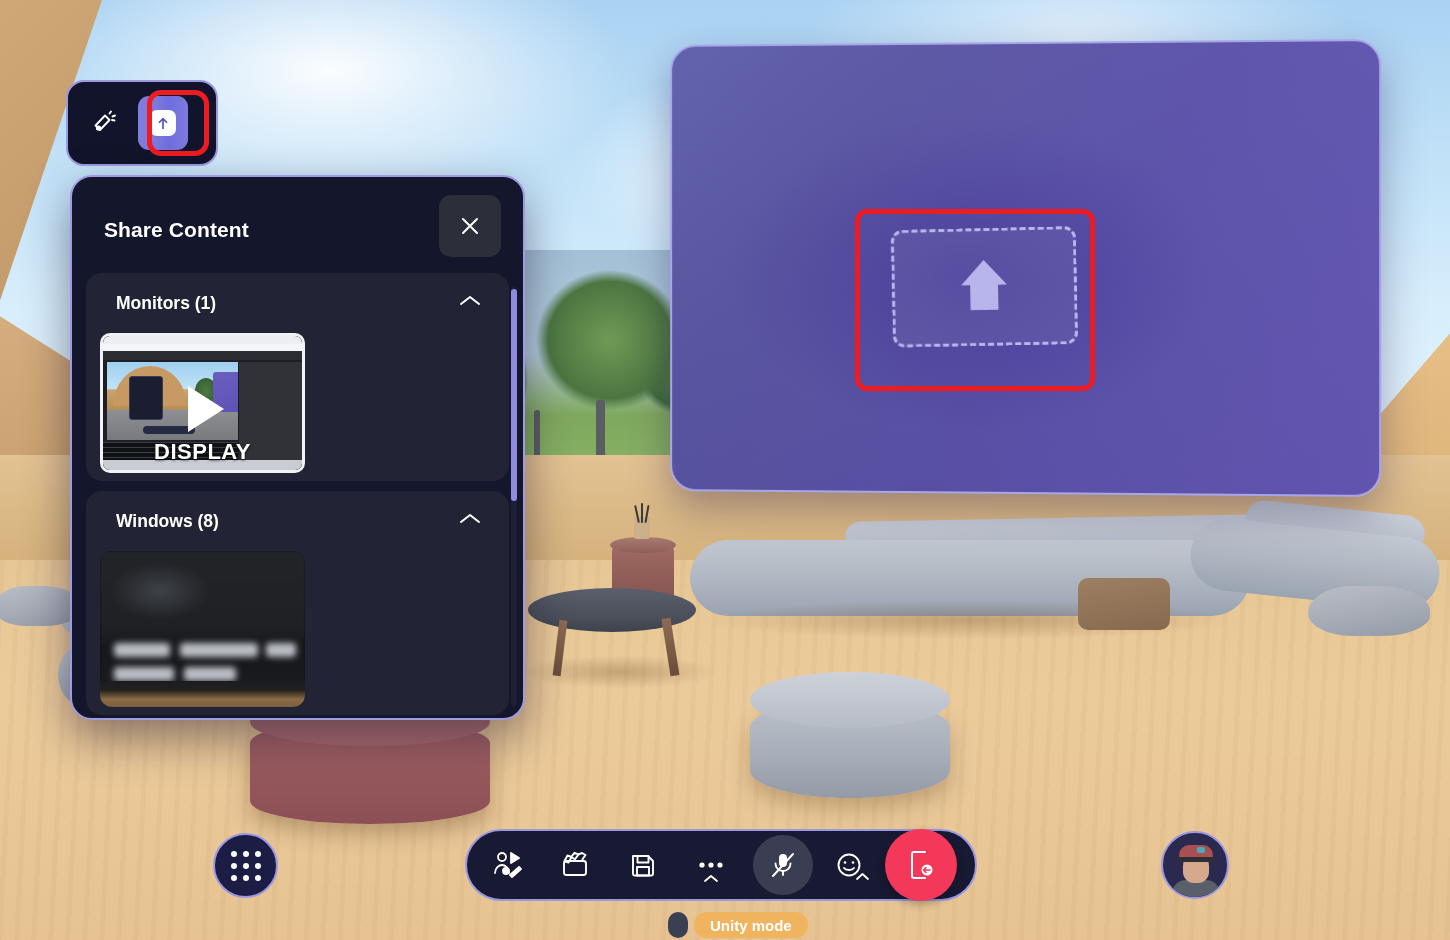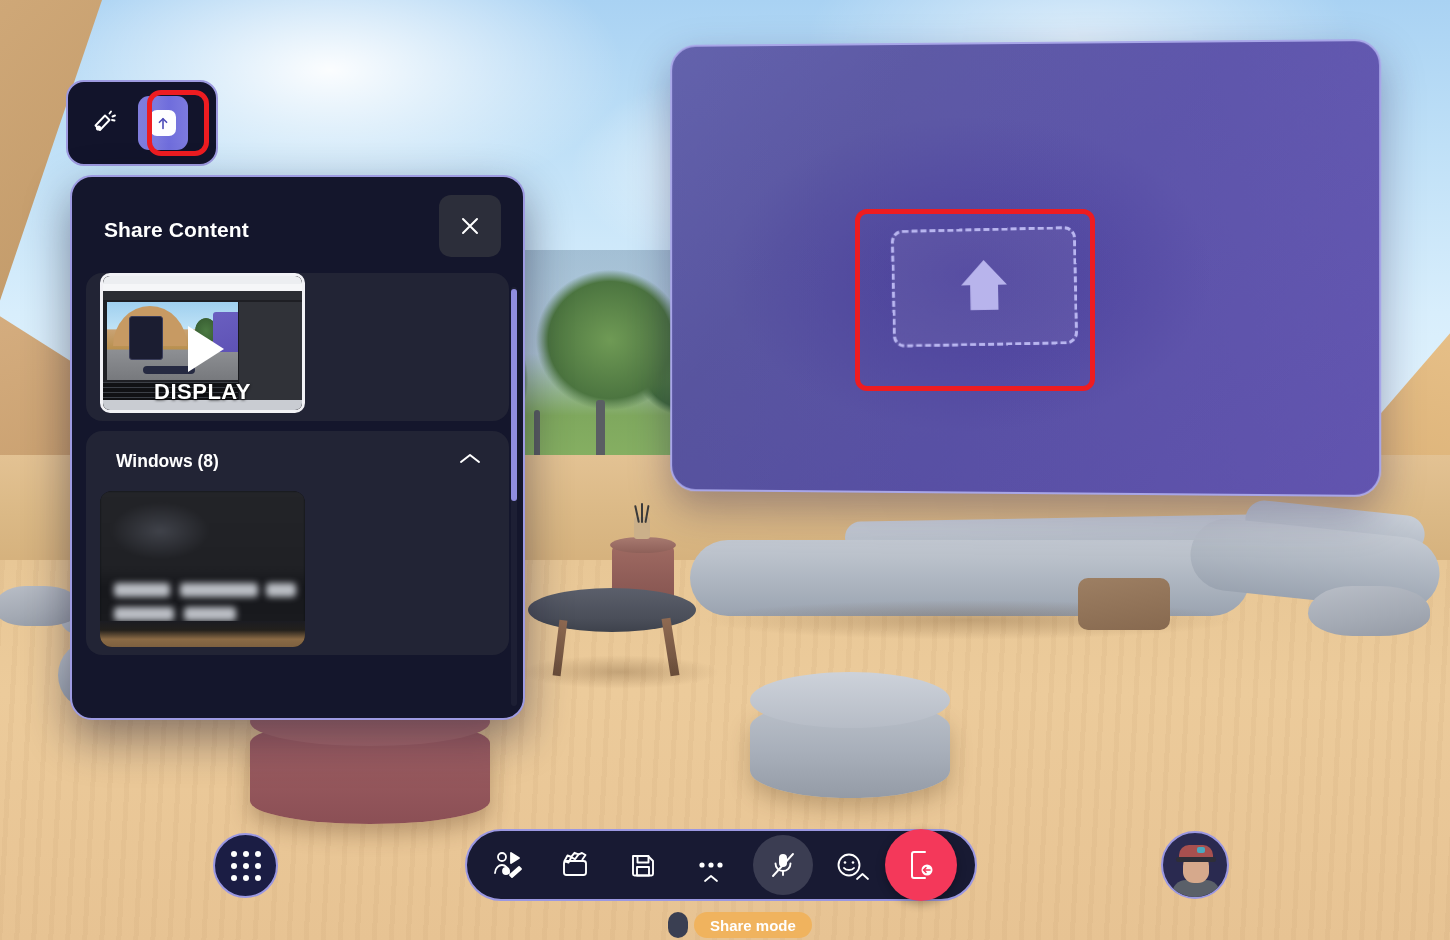--- a/index.html
+++ b/index.html
@@ -464,20 +464,28 @@
       <div class="close-btn">
         <svg width="24" height="24" viewBox="0 0 24 24" stroke="#ffffff" stroke-width="2" stroke-linecap="round">
           <path d="M5 5 L19 19 M19 5 L5 19"></path>
         </svg>
       </div>
     </div>
 
     <div class="panel-body">
 
       <div class="section">
+        <div class="section-head">
+          <span class="section-title">Monitors (1)</span>
+          <span class="chev">
+            <svg width="26" height="16" viewBox="0 0 26 16" fill="none" stroke="#ffffff" stroke-width="2" stroke-linecap="round" stroke-linejoin="round">
+              <path d="M4 11 L13 4 L22 11"></path>
+            </svg>
+          </span>
+        </div>
         <div class="thumb-row">
           <div class="thumb">
             <div class="unity-mock">
               <div class="um-titlebar"></div>
                 <div class="um-titlebar2"></div>
                 <div class="um-menubar"></div>
               <div class="um-scene">
                 <div class="um-arch"></div>
                   <div class="um-tree"></div>
                   <div class="um-purple"></div>
@@ -610,21 +618,21 @@
         <path d="M20 4 H9 a2 2 0 0 0 -2 2 v22 a2 2 0 0 0 2 2 h11"></path>
         <circle cx="22" cy="22" r="5.5" fill="#fff" stroke="none"></circle>
         <path d="M25 22 H19 M21 19.5 L18.5 22 L21 24.5" stroke="#f4385a" stroke-width="1.6"></path>
       </svg>
     </div>
 
   </div>
 
   <div class="edit-mode-wrap">
     <div class="em-dot"></div>
-    <div class="edit-mode-pill">Share mode</div>
+    <div class="edit-mode-pill">Unity mode</div>
   </div>
 
   <div class="avatar">
     <div class="av-body"></div>
     <div class="av-head"></div>
     <div class="av-cap"></div>
     <div class="av-badge"></div>
     <div class="av-brim"></div>
   </div>
 

